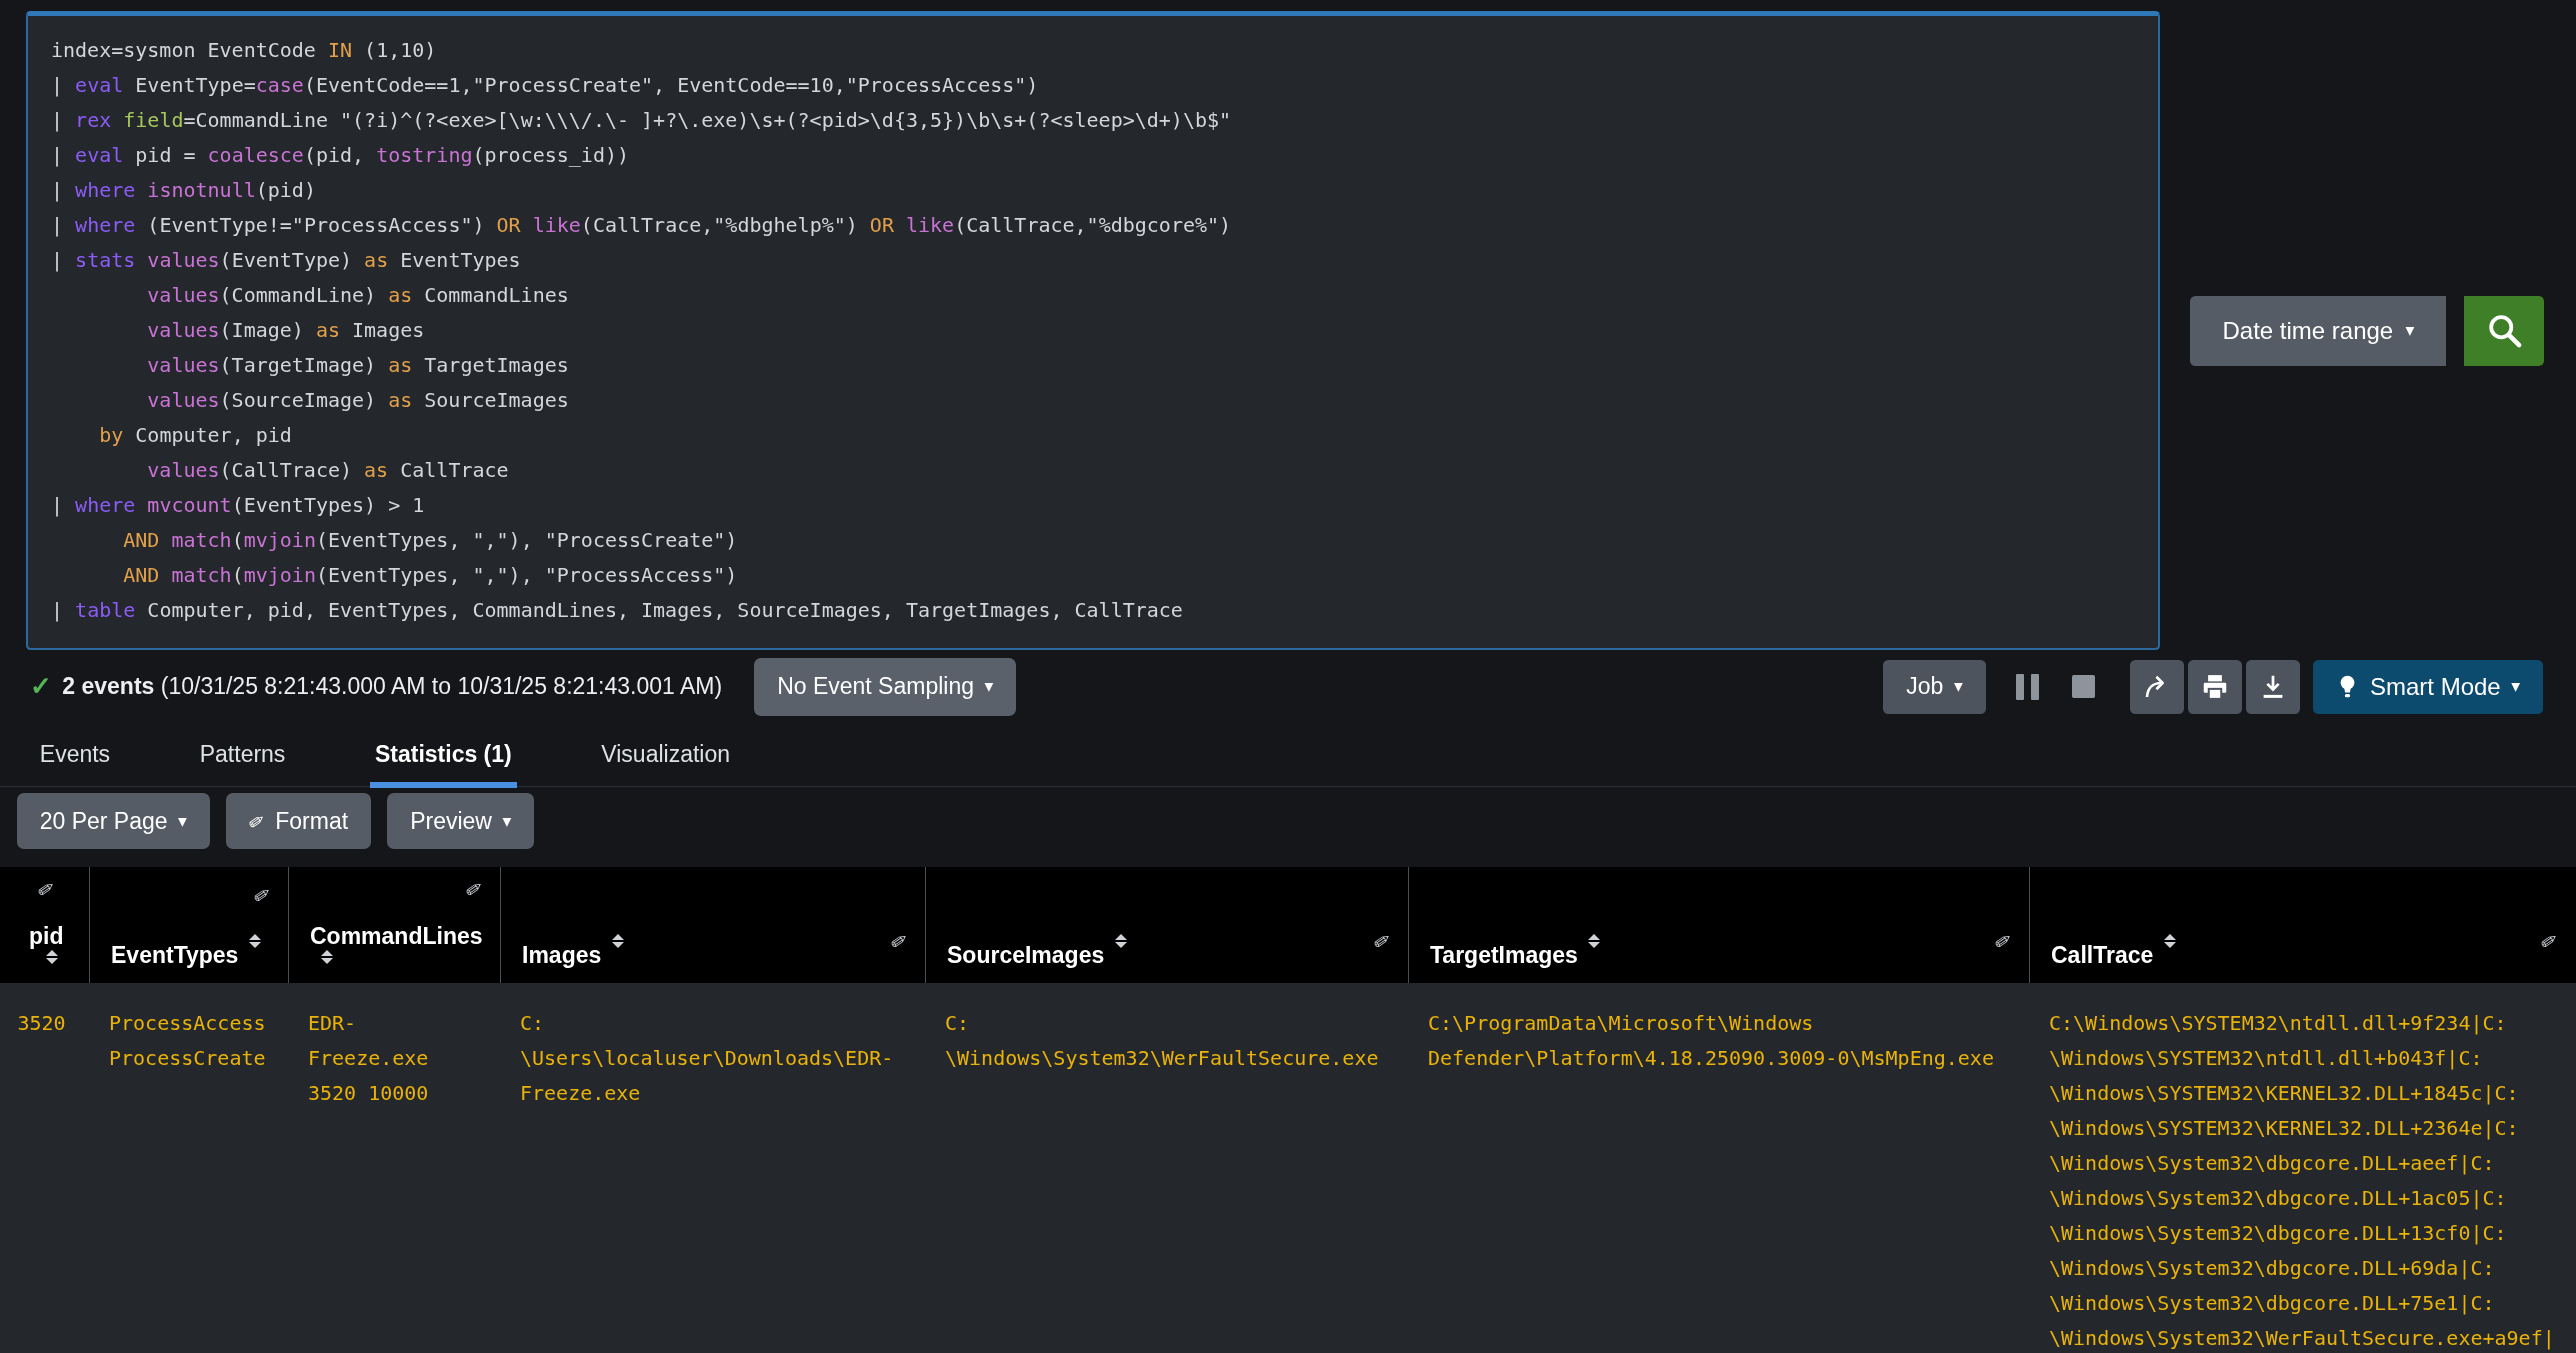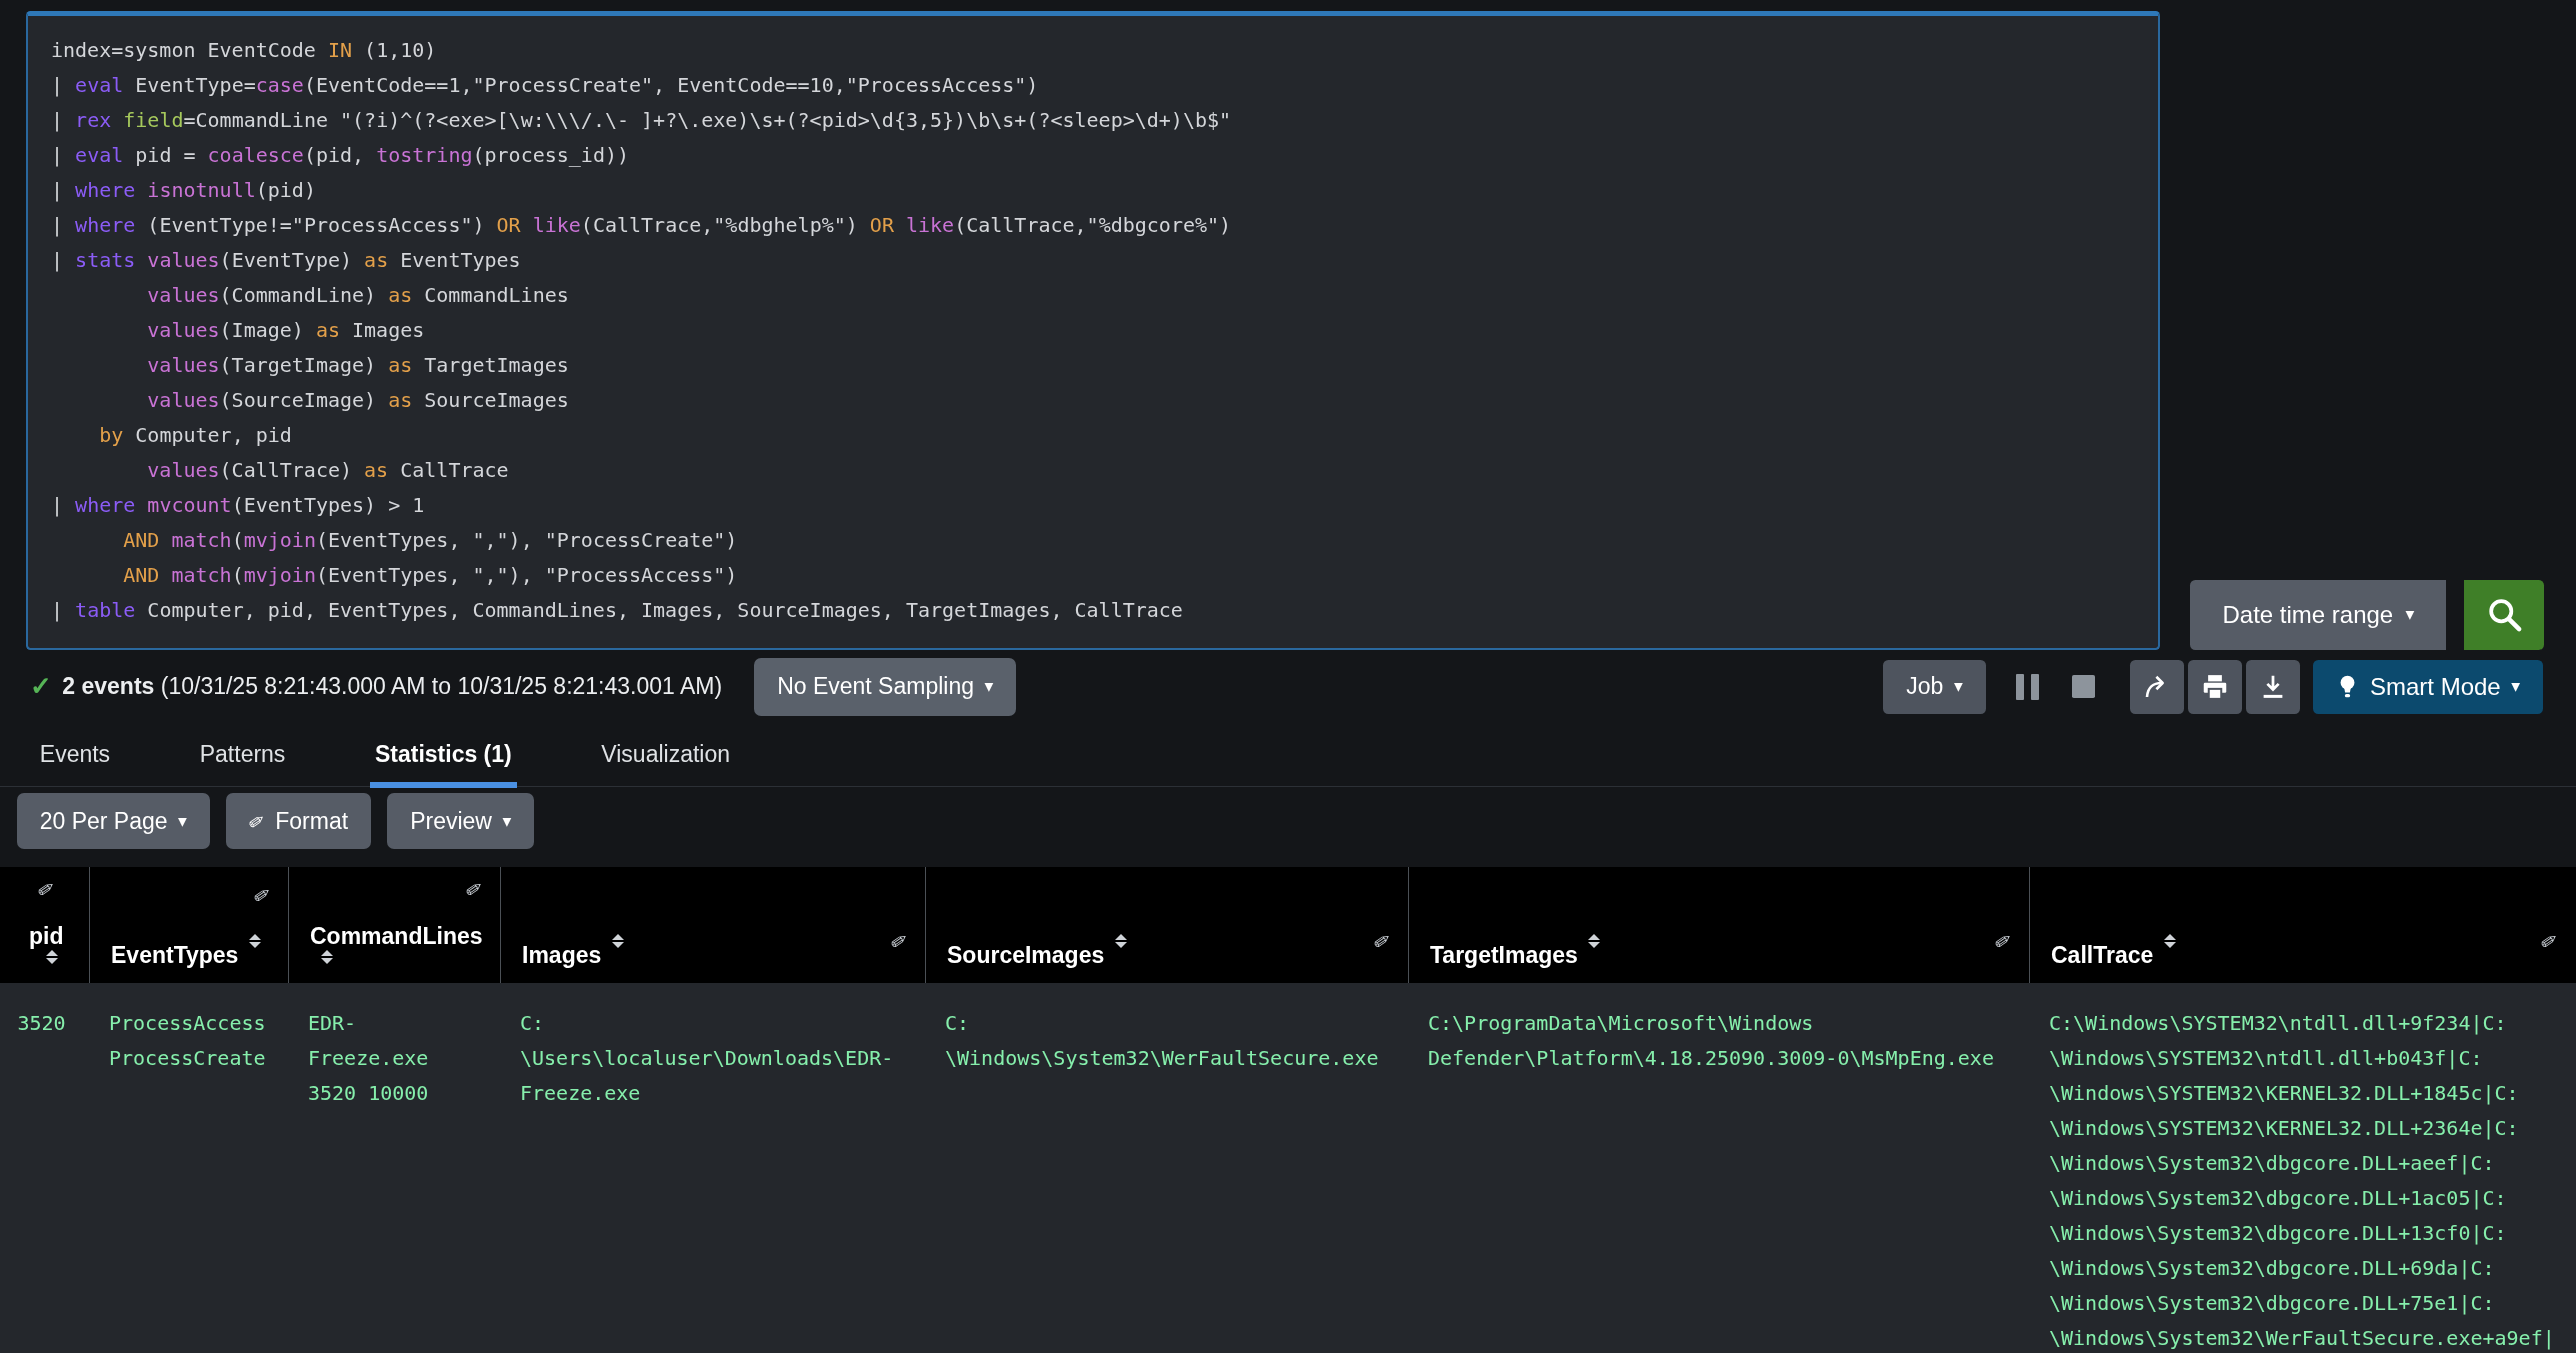--- a/index.html
+++ b/index.html
@@ -2,21 +2,21 @@
 <html style="font-size:14px"><head>
 <meta charset="utf-8">
 <style>
   * { margin:0; padding:0; box-sizing:border-box; }
   html,body { background:#141619; }
   body {
     width:2576px; height:1354px; overflow:hidden; position:relative;
     font-family:"Liberation Sans", sans-serif; color:#e8eaec;
   }
   
-  .search-section { display:flex; align-items:flex-end; padding:10.5px 32px 0 26px; gap:30px; }
+  .search-section { display:flex; align-items:center; padding:10.5px 32px 0 26px; gap:30px; }
   .query-box {
     width:2187px; height:639px; background:#24272c;
     border:2.6px solid #2a689e; border-top:5.3px solid #2e78b8; border-radius:4.4px;
     padding:17.5px 23px; cursor:text; overflow:hidden;
   }
   .qline {
     font-family:"DejaVu Sans Mono", monospace; font-size:20px; line-height:35px;
     white-space:pre; color:#d4d6da;
   }
   .tok-plain { color:#d4d6da; }
@@ -78,21 +78,21 @@
   .hrow.center { justify-content:center; }
   .hlabel { font-size:23px; font-weight:bold; color:#fff; white-space:nowrap;margin-top:28px; }
   .pencil { color:#c9ced4; font-size:20px; display:inline-block; transform:rotate(-80deg); cursor:pointer; }
   .spacer { flex:1; }
   .sort { display:inline-flex; flex-direction:column; gap:2.6px; margin-left:10.5px; cursor:pointer; }
   .sort i { display:block; width:0; height:0; border-left:6.1px solid transparent; border-right:6.1px solid transparent; }
   .sort .up { border-bottom:6.1px solid #cfd3d8; }
   .sort .dn { border-top:6.1px solid #cfd3d8; }
   .tbody { display:flex; background:#24272c; height:372px; overflow:hidden; }
   .bcell { padding:23px 14px 0 19px; font-family:"DejaVu Sans Mono", monospace;
-           font-size:20px; line-height:35px; color:#86efac; white-space:pre; overflow:hidden; }
+           font-size:20px; line-height:35px; color:#eab308; white-space:pre; overflow:hidden; }
   .bline { cursor:pointer; }
   svg { display:block; }
 </style>
 </head>
 <body>
 
 <div class="search-section">
   <div class="query-box" id="query-box">
       <div class="qline"><span class="tok-plain">index=sysmon EventCode </span><span class="tok-op">IN</span><span class="tok-plain"> (1,10)</span></div>
       <div class="qline"><span class="tok-plain">| </span><span class="tok-cmd">eval</span><span class="tok-plain"> EventType=</span><span class="tok-fn">case</span><span class="tok-plain">(EventCode==1,"ProcessCreate", EventCode==10,"ProcessAccess")</span></div>

